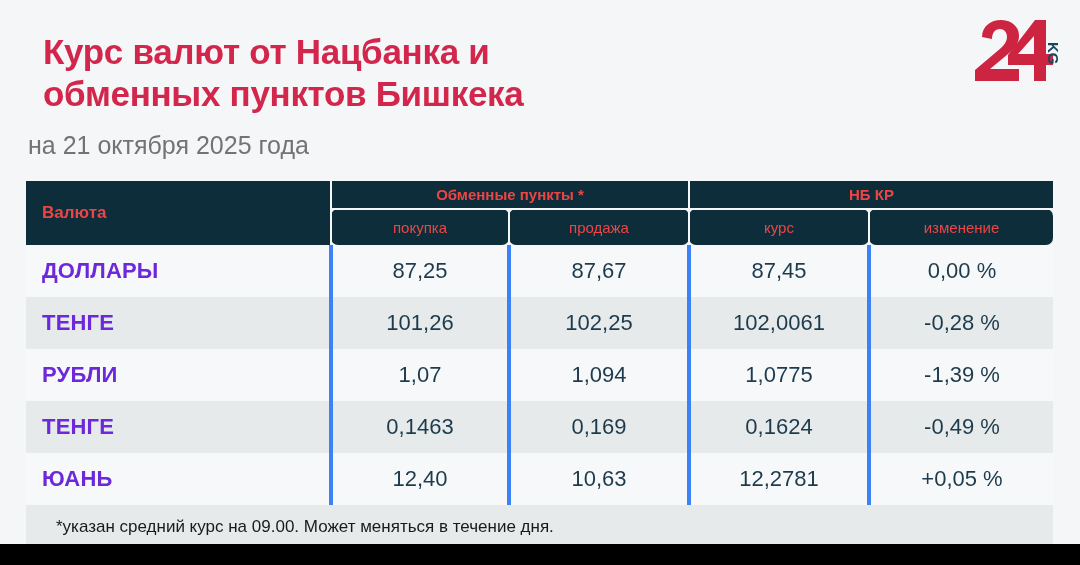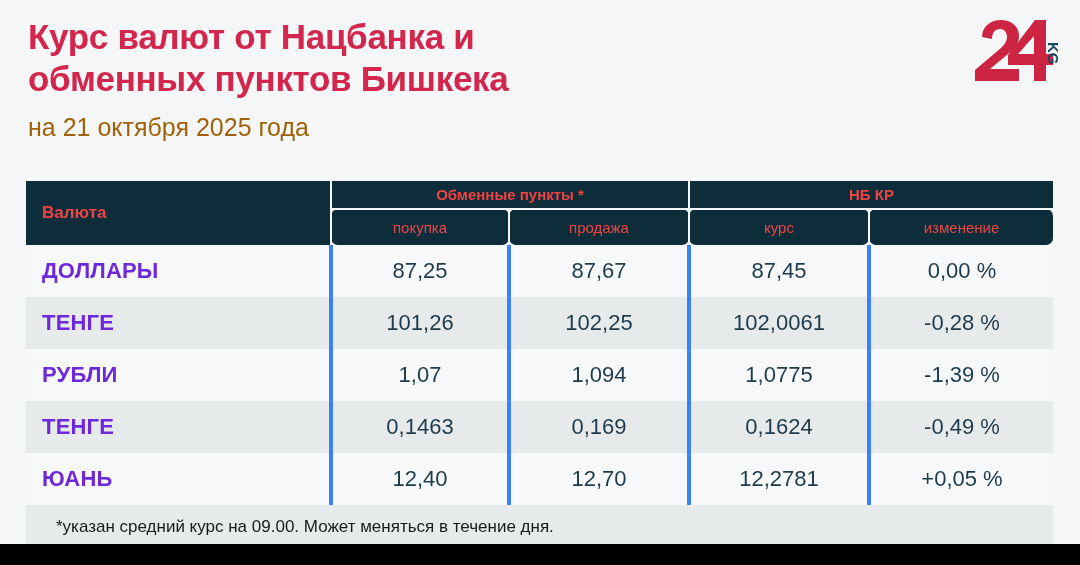--- a/index.html
+++ b/index.html
@@ -26,25 +26,25 @@
     left: 28px;
     top: 16px;
     width: 930px;
   }
   .title {
     color: #d3264c;
     font-size: 35px;
     font-weight: bold;
     line-height: 1.21;
     letter-spacing: -0.3px;
-    margin: 0;
+    margin: 15px;
     white-space: pre-line;
   }
   .subtitle {
-    color: #a16207;
+    color: #737373;
     font-size: 25px;
     font-weight: normal;
     margin: 12px 0 0 0;
     letter-spacing: 0px;
   }
 
   
   .logo {
     position: absolute;
     right: 22px;
@@ -218,21 +218,21 @@
         <tr class="even">
           <td class="cur">ТЕНГЕ</td>
           <td>0,1463</td>
           <td>0,169</td>
           <td>0,1624</td>
           <td>-0,49 %</td>
         </tr>
         <tr class="odd">
           <td class="cur">ЮАНЬ</td>
           <td>12,40</td>
-          <td>12,70</td>
+          <td>10,63</td>
           <td>12,2781</td>
           <td>+0,05 %</td>
         </tr>
       </tbody>
       <tfoot>
         <tr>
           <td colspan="5">*указан средний курс на 09.00. Может меняться в течение дня.</td>
         </tr>
       </tfoot>
     </table>

